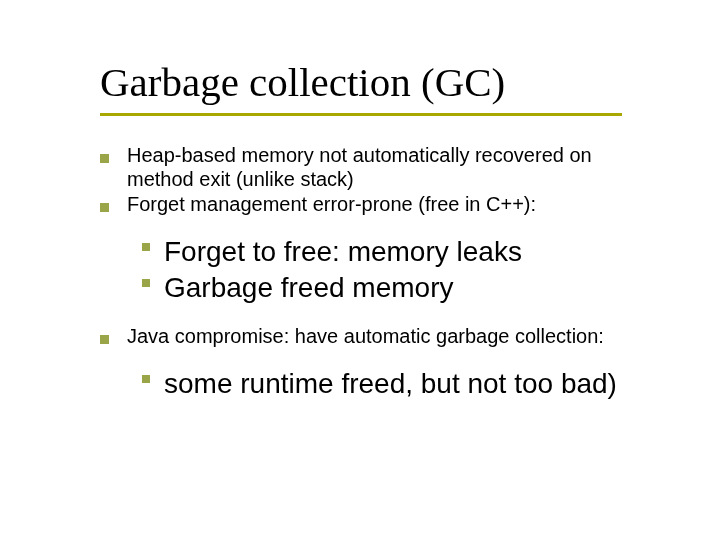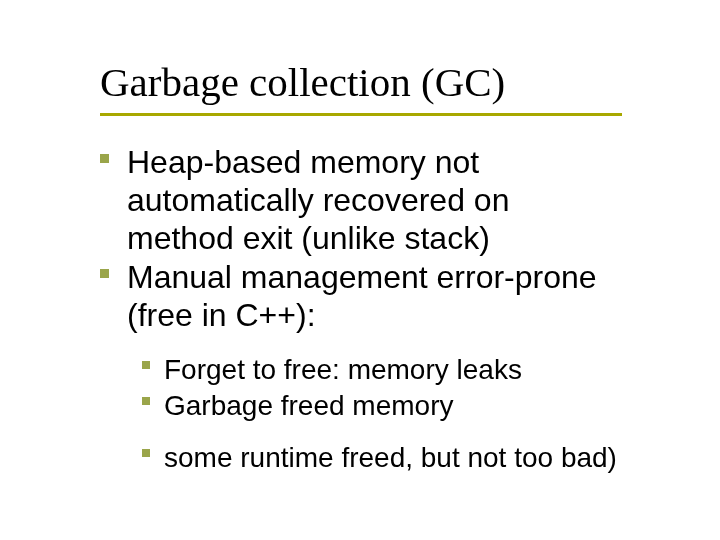--- a/index.html
+++ b/index.html
@@ -20,21 +20,21 @@
     line-height: 1.1;
   }
   .underline {
     height: 3px;
     background: #a8a800;
     width: 100%;
     margin-top: 8px;
   }
   ul.level1 {
     list-style: none;
-    font-size: 32px;
+    font-size: 20px;
     line-height: 1.18;
   }
   ul.level1 > li {
     display: flex;
     align-items: flex-start;
     margin-bottom: 2px;
   }
   ul.level1 > li.gap-top { margin-top: 20px; }
   ul.level2 {
     list-style: none;
@@ -73,35 +73,41 @@
     <div class="underline"></div>
   </div>
 
   <ul class="level1">
     <li>
       <span class="bullet"></span>
       <span class="txt">Heap-based memory not automatically recovered on method exit (unlike stack)</span>
     </li>
     <li>
       <span class="bullet"></span>
-      <span class="txt">Manual management error-prone (free in C++):</span>
+      <span class="txt">Forget management error-prone (free in C++):</span>
     </li>
   </ul>
 
   <ul class="level2">
     <li>
       <span class="bullet sm"></span>
       <span class="txt">Forget to free: memory leaks</span>
     </li>
     <li>
       <span class="bullet sm"></span>
       <span class="txt">Garbage freed memory</span>
     </li>
   </ul>
 
+  <ul class="level1">
+    <li class="gap-top">
+      <span class="bullet"></span>
+      <span class="txt">Java compromise: have automatic garbage collection:</span>
+    </li>
+  </ul>
 
   <ul class="level2">
     <li>
       <span class="bullet sm"></span>
       <span class="txt">some runtime freed, but not too bad)</span>
     </li>
   </ul>
 </div>
 
 </body></html>

